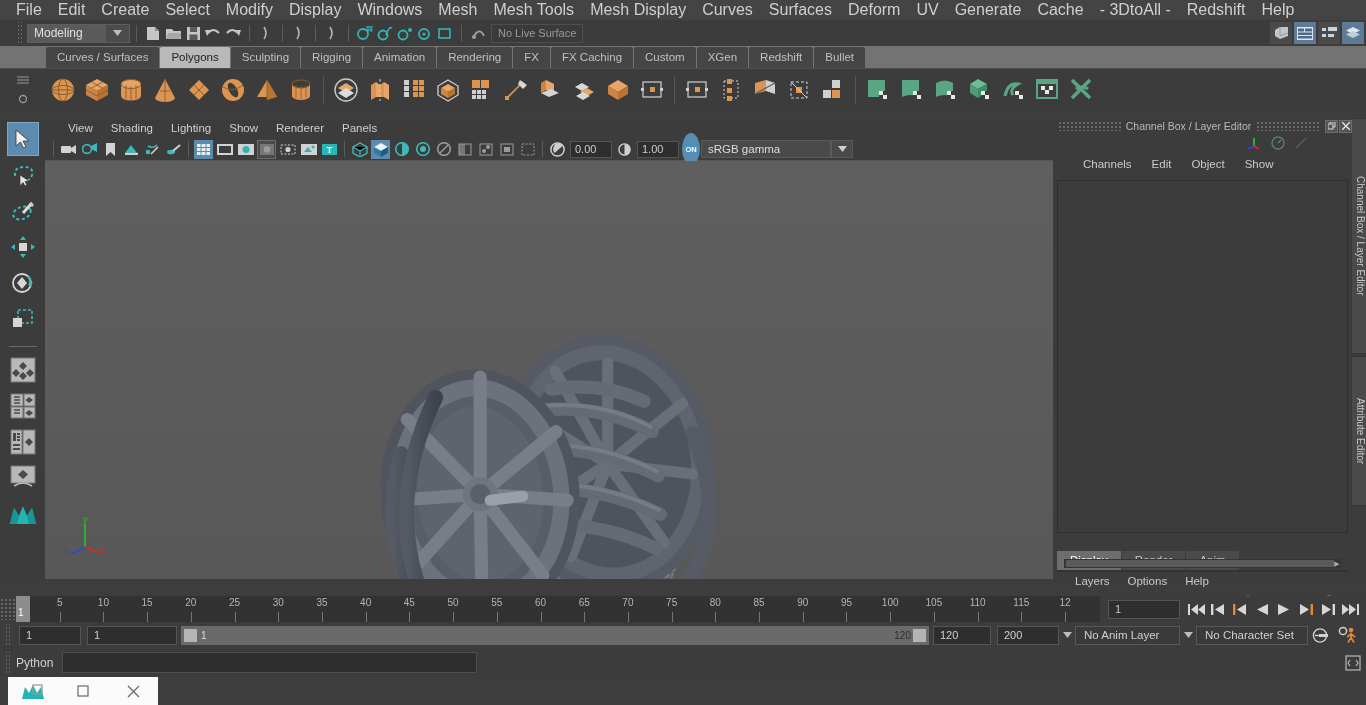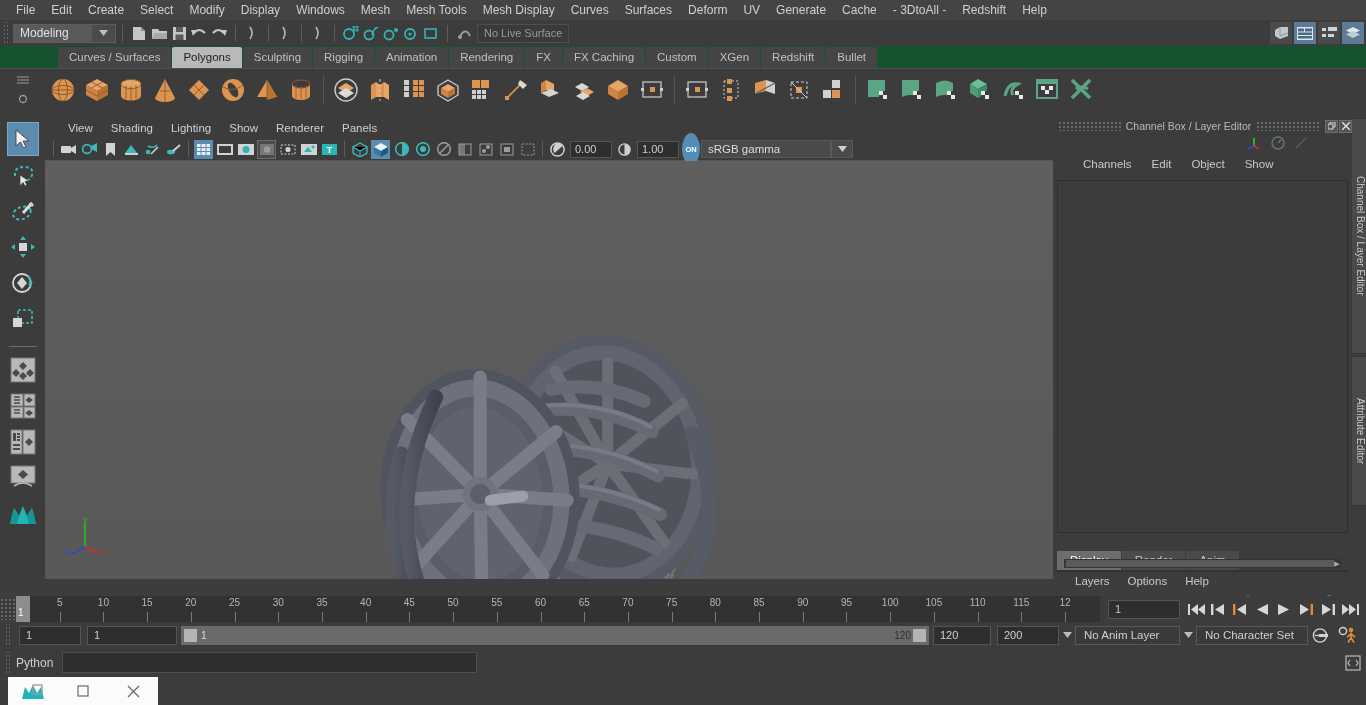--- a/index.html
+++ b/index.html
@@ -6,38 +6,38 @@
   html,body{ background:#444; }
   body{
     width:1366px; height:705px;
     font-family:"Liberation Sans", sans-serif;
     font-size:11.5px; color:#c9c9c9;
     overflow:hidden; position:relative;
     background:#3d3d3d;
   }
   
   #menubar{ height:20px; background:#444444; display:flex; align-items:center; padding-left:8px; }
-  #menubar .mi{ padding:0 8px; line-height:20px; font-size:12px; color:#cfcfcf; white-space:nowrap; }
+  #menubar .mi{ padding:0 8px; line-height:20px; font-size:16px; color:#cfcfcf; white-space:nowrap; }
 
   
-  #statusrow{ height:26px; background:#3c3c3c; display:flex; align-items:center; padding-left:2px; position:relative; }
+  #statusrow{ height:26px; background:#3c3c3c; display:flex; align-items:center; padding-left:16px; position:relative; }
   .gripdots{ width:7px; height:22px; background-image:radial-gradient(#666 1px, transparent 1px); background-size:3px 4px; background-position:1px 2px; flex:0 0 7px; }
   .modesel{ display:flex; align-items:center; height:19px; background:#5a5a5a; border:1px solid #5e5e5e; margin-left:4px; }
   .modesel .lbl{ width:78px; padding-left:6px; font-size:12px; color:#e0e0e0; }
   .modesel .arrow{ width:23px; height:17px; background:#4b4b4b; display:flex; align-items:center; justify-content:center; }
   .sep{ width:1px; height:17px; background:#5c5c5c; margin:0 6px; }
   .sbtn{ width:20px; height:20px; display:flex; align-items:center; justify-content:center; }
   .nolive{ display:flex; align-items:center; height:19px; background:#3a3a3a; border:1px solid #4e4e4e; margin-left:3px; padding:0 6px; color:#9a9a9a; font-size:11px; }
   #statusright{ position:absolute; right:2px; top:2px; display:flex; gap:2px; }
   #statusright .sq{ width:22px; height:22px; background:#4a4a4a; display:flex; align-items:center; justify-content:center; }
   #statusright .sq.on{ background:#5d7a96; }
 
   
   #shelfwrap{ background:#3c3c3c; }
-  #shelftabs{ height:22px; display:flex; align-items:flex-end; padding-left:58px; background:#14532d; }
+  #shelftabs{ height:22px; display:flex; align-items:flex-end; padding-left:46px; background:#737373; }
   #shelftabs .tab{ padding:3px 11px 4px; font-size:11.5px; color:#c0c0c0; background:#454545; margin-right:1px; border-top-left-radius:2px; border-top-right-radius:2px; line-height:14px;}
   #shelftabs .tab.sel{ background:#b9b9b9; color:#222; }
   #shelfbar{ height:42px; background:#3c3c3c; display:flex; align-items:center; padding-left:46px; border-top:1px solid #4d4d4d; position:relative;}
   #shelfbar .ico{ width:34px; height:34px; display:flex; align-items:center; justify-content:center; }
   #shelfbar .vsep{ width:1px; height:28px; background:#565656; margin:0 5px; }
   #shelfL{ position:absolute; left:0; top:0; width:46px; height:100%; display:flex; flex-direction:column; align-items:center; justify-content:center; gap:8px;}
   #shelfL .b{ width:16px; height:11px; display:flex; align-items:center; justify-content:center;}
 
   
   #main{ position:absolute; left:0; top:118px; right:0; bottom:126px; }

